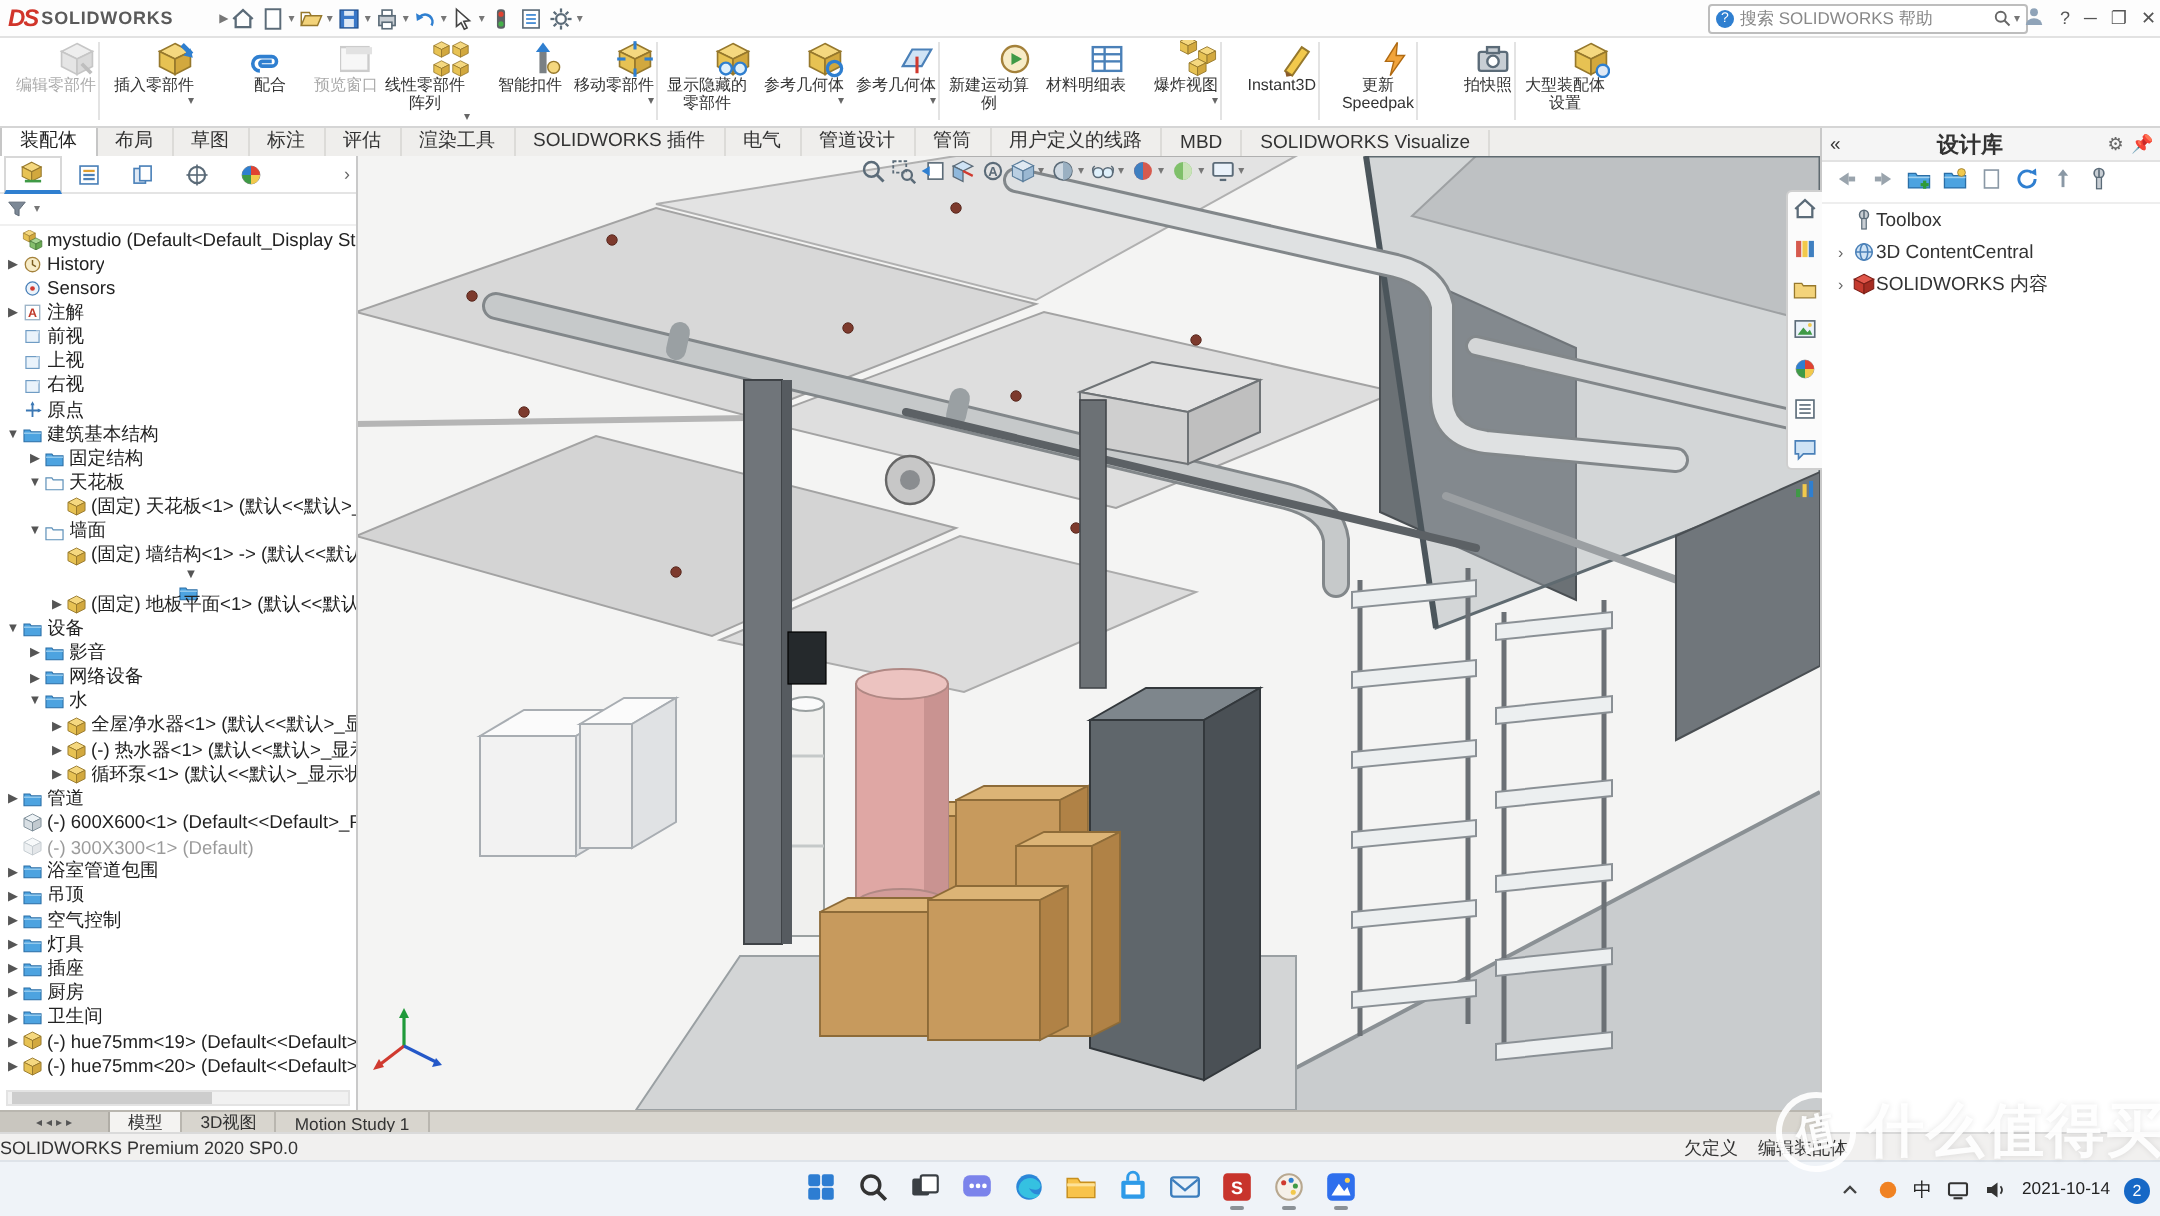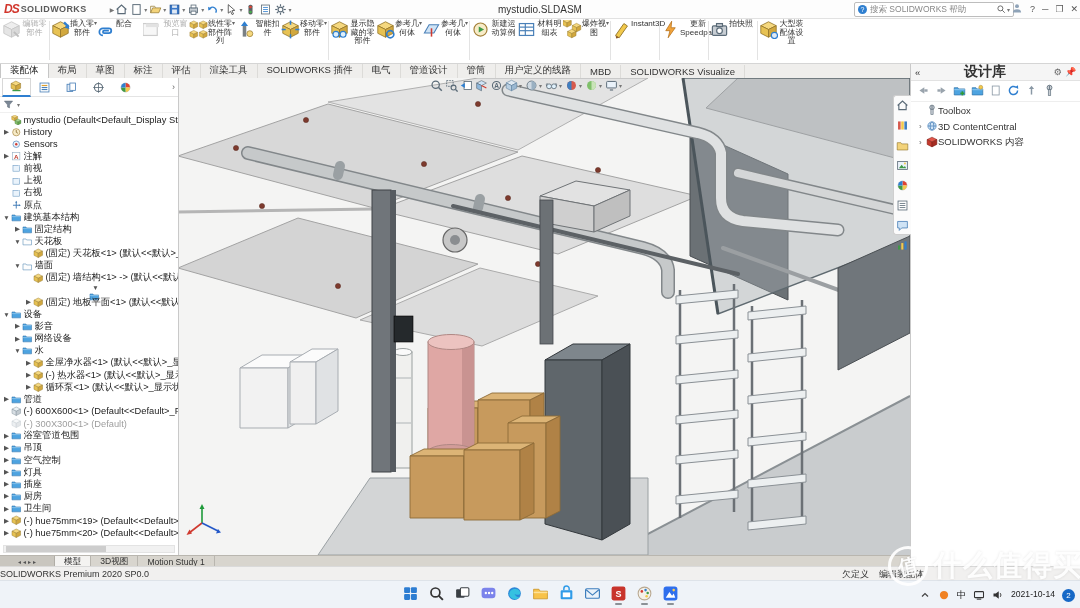--- a/index.html
+++ b/index.html
@@ -19,21 +19,21 @@
     background:#fff;display:flex;align-items:center;padding:0 3px;font-size:8.5px;color:#888;}
   #search-box .q{width:9px;height:9px;border-radius:50%;background:#2f7fd0;color:#fff;font-size:7px;line-height:9px;
     text-align:center;margin-right:3px;flex:none;}
   #search-box .mag{margin-left:auto;}
   #win-controls{position:absolute;right:2px;top:0;display:flex;align-items:center;height:18px;gap:7px;color:#555;font-size:9px;}
   
   #ribbon{top:18px;left:0;right:0;height:45px;background:#ffffff;border-bottom:1px solid #d5d5d5;
     display:flex;align-items:stretch;padding-left:2px;z-index:29;}
   .rb-group{display:flex;}
   .rb-sep{width:1px;background:#e3e3e3;margin:3px 1px;}
-  .rb-btn{width:46px;display:flex;flex-direction:row;align-items:flex-start;padding-top:2px;cursor:default;}
+  .rb-btn{width:46px;display:flex;flex-direction:column;align-items:flex-end;padding-top:2px;cursor:default;}
   .rb-btn svg{width:19px;height:19px;flex:none;}
   .rb-label{font-size:8px;line-height:1.08;text-align:center;color:#333;white-space:pre-line;max-width:45px;}
   .rb-caret{font-size:6px;color:#666;line-height:1;}
   .rb-btn.disabled{filter:grayscale(1);opacity:.42;}
   
   #tabbar{top:63px;left:0;width:910px;height:15px;background:#efeeec;display:flex;align-items:flex-end;
     font-size:9.5px;color:#333;z-index:28;}
   .cmd-tab{padding:1px 9px 1px 9px;border-right:1px solid #dcdbd8;white-space:nowrap;}
   .cmd-tab.active{background:#fff;border:1px solid #c6c6c6;border-bottom:none;color:#222;}
   
@@ -63,21 +63,21 @@
   #headsup .hu-caret{font-size:6px;color:#777;margin:0 1px;}
   #triad{position:absolute;left:7px;top:424px;z-index:5;}
   
   #tp-strip{top:95px;left:893px;width:17px;height:136px;background:#fbfbfb;border:1px solid #cfcfcf;border-right:none;
     border-radius:3px 0 0 3px;display:flex;flex-direction:column;align-items:center;padding-top:2px;gap:2px;z-index:22;}
   #tp-strip svg{width:13px;height:13px;}
   
   #taskpane{top:64px;left:910px;width:170px;height:502px;background:#fff;border-left:1px solid #c9c9c9;z-index:21;
     display:flex;flex-direction:column;font-size:9.5px;color:#333;}
   #tp-header{height:16px;display:flex;align-items:center;background:#f5f5f5;border-bottom:1px solid #e2e2e2;padding:0 4px;}
-  #tp-header .t{flex:1;text-align:center;font-weight:bold;font-size:14px;color:#333;}
+  #tp-header .t{flex:1;text-align:center;font-weight:bold;font-size:11px;color:#333;}
   #tp-header .g{color:#666;font-size:9px;margin-left:4px;}
   #tp-toolbar{height:20px;display:flex;align-items:center;gap:5px;padding:0 6px;border-bottom:1px solid #eee;}
   #tp-toolbar svg{width:13px;height:13px;}
   .tp-item{display:flex;align-items:center;height:16px;gap:0;padding-left:8px;}
   .tp-item .arr{width:7px;font-size:8px;color:#666;}
   .tp-item svg{width:12px;height:12px;}
   
   #modeltabs{top:555px;left:0;width:910px;height:11px;background:#d8d5ce;display:flex;align-items:stretch;
     font-size:8.6px;color:#333;z-index:24;border-top:1px solid #b9b6af;}
   #mt-scroll{width:54px;background:#c9c6bf;display:flex;align-items:center;justify-content:center;gap:2px;
@@ -191,21 +191,20 @@
             <line x1="12" y1="8" x2="14.5" y2="8"></line>
             <line x1="3.5" y1="3.5" x2="5.2" y2="5.2"></line>
             <line x1="10.8" y1="10.8" x2="12.5" y2="12.5"></line>
             <line x1="12.5" y1="3.5" x2="10.8" y2="5.2"></line>
             <line x1="3.5" y1="12.5" x2="5.2" y2="10.8"></line>
           </g>
         </svg>
         <span class="caret">▾</span>
       </span>
     </div>
-  <div id="win-title">mystudio.SLDASM</div>
   <div id="search-box">
     <span class="q">?</span>
     <span>搜索 SOLIDWORKS 帮助</span>
     <span class="mag"><svg viewBox="0 0 16 16" width="10" height="10">
           <circle cx="7" cy="7" r="4" fill="none" stroke="#666" stroke-width="1.5"></circle>
           <path d="M10,10 L14,14" stroke="#666" stroke-width="1.5"></path>
         </svg></span>
     <span class="caret">▾</span>
   </div>
   <div id="win-controls">

